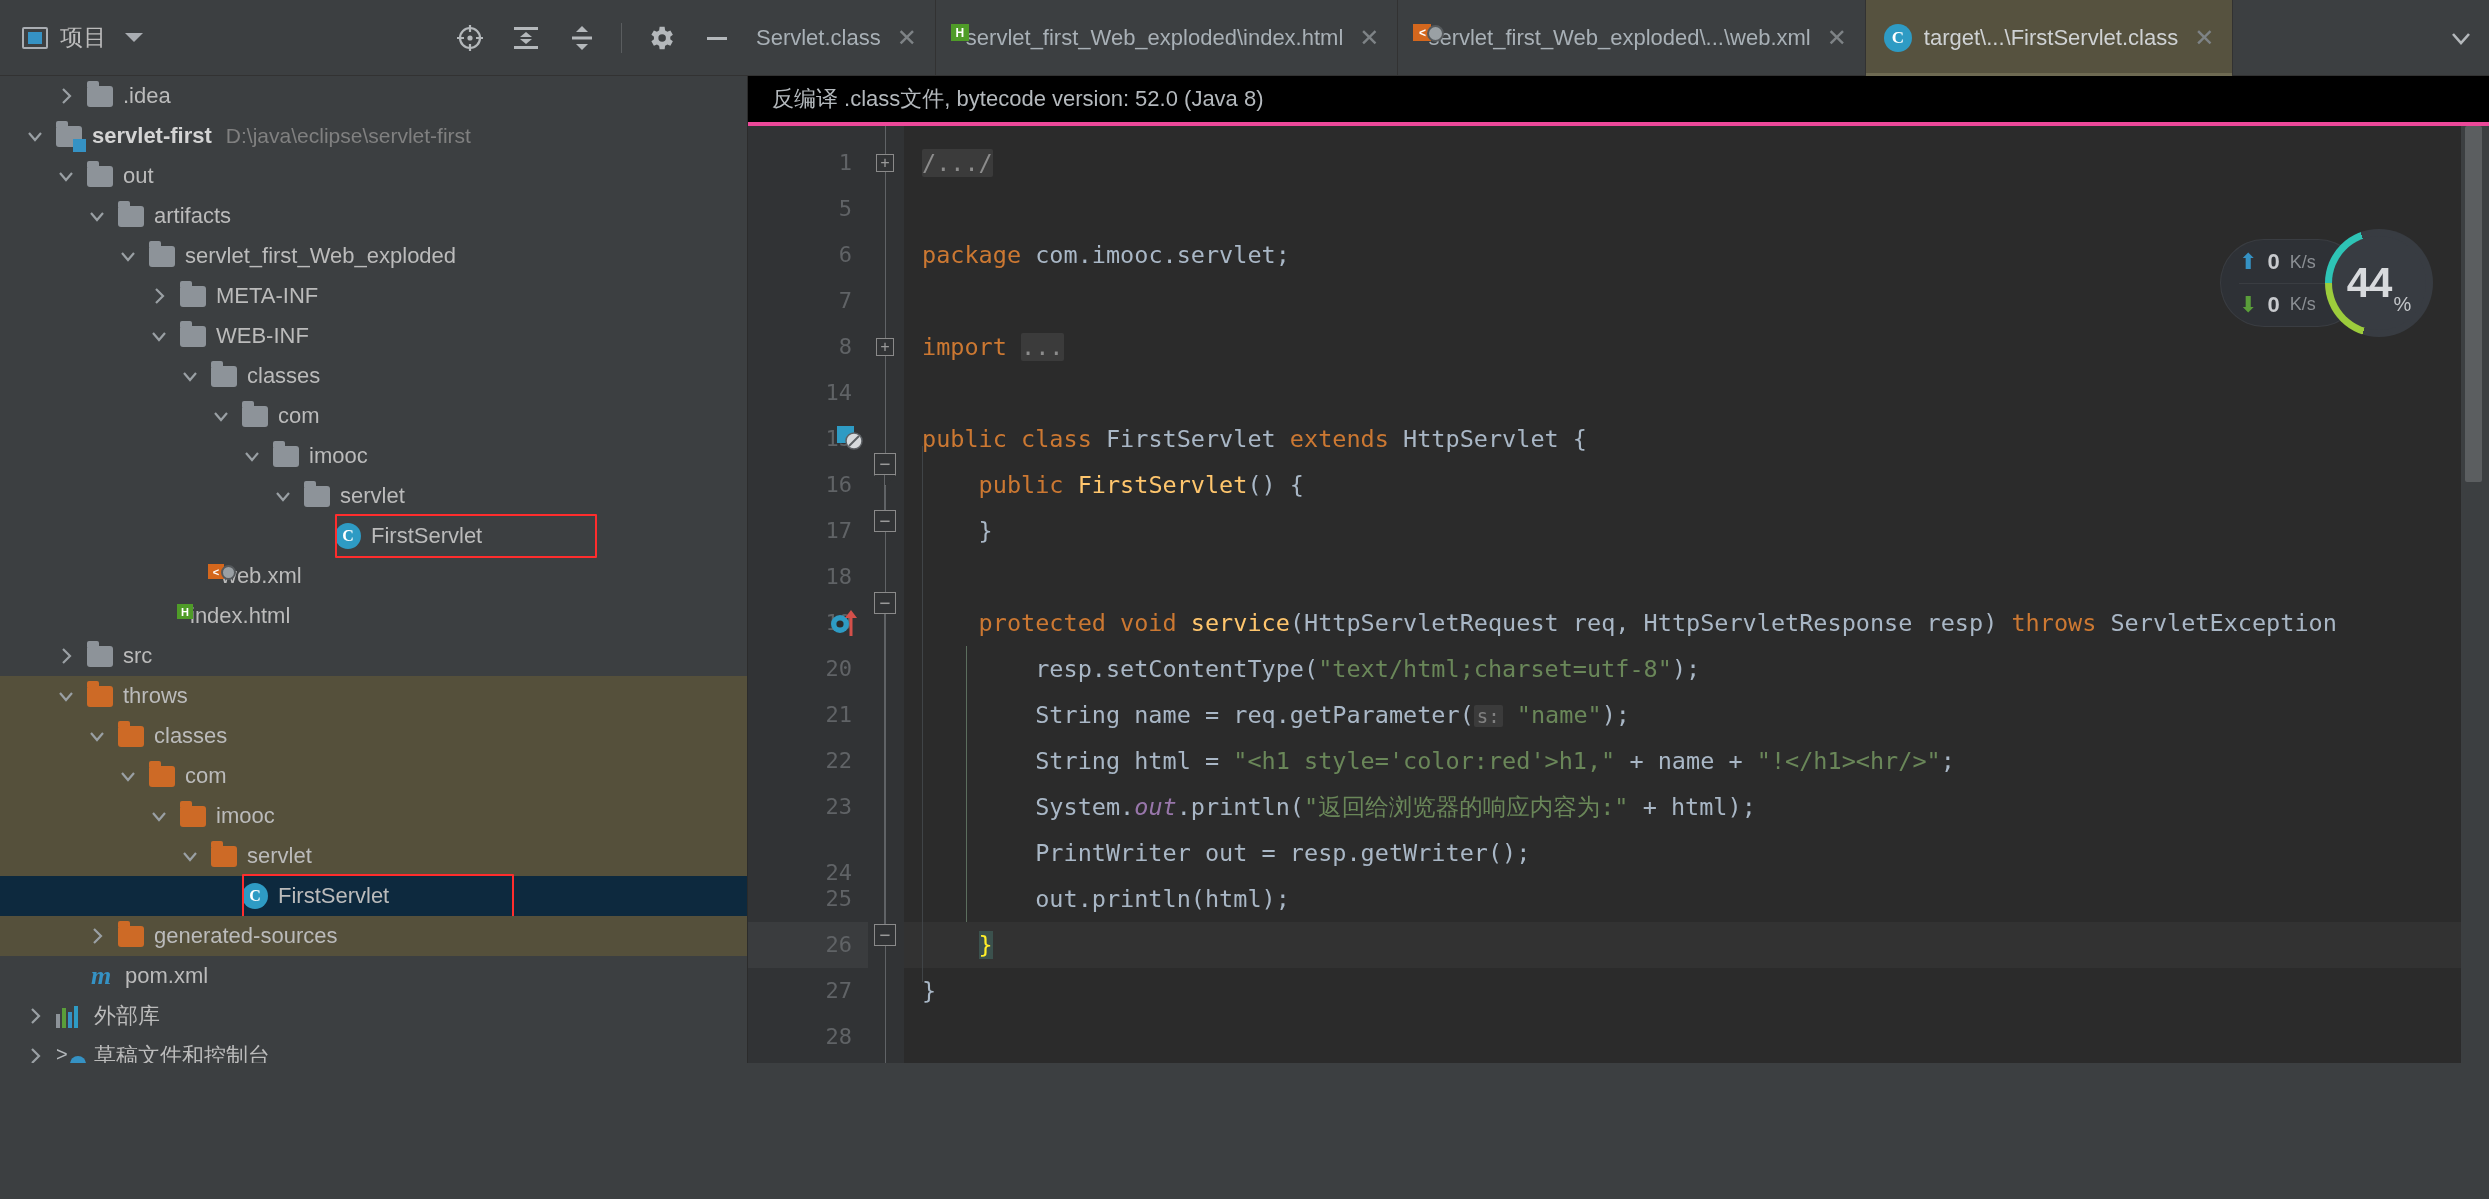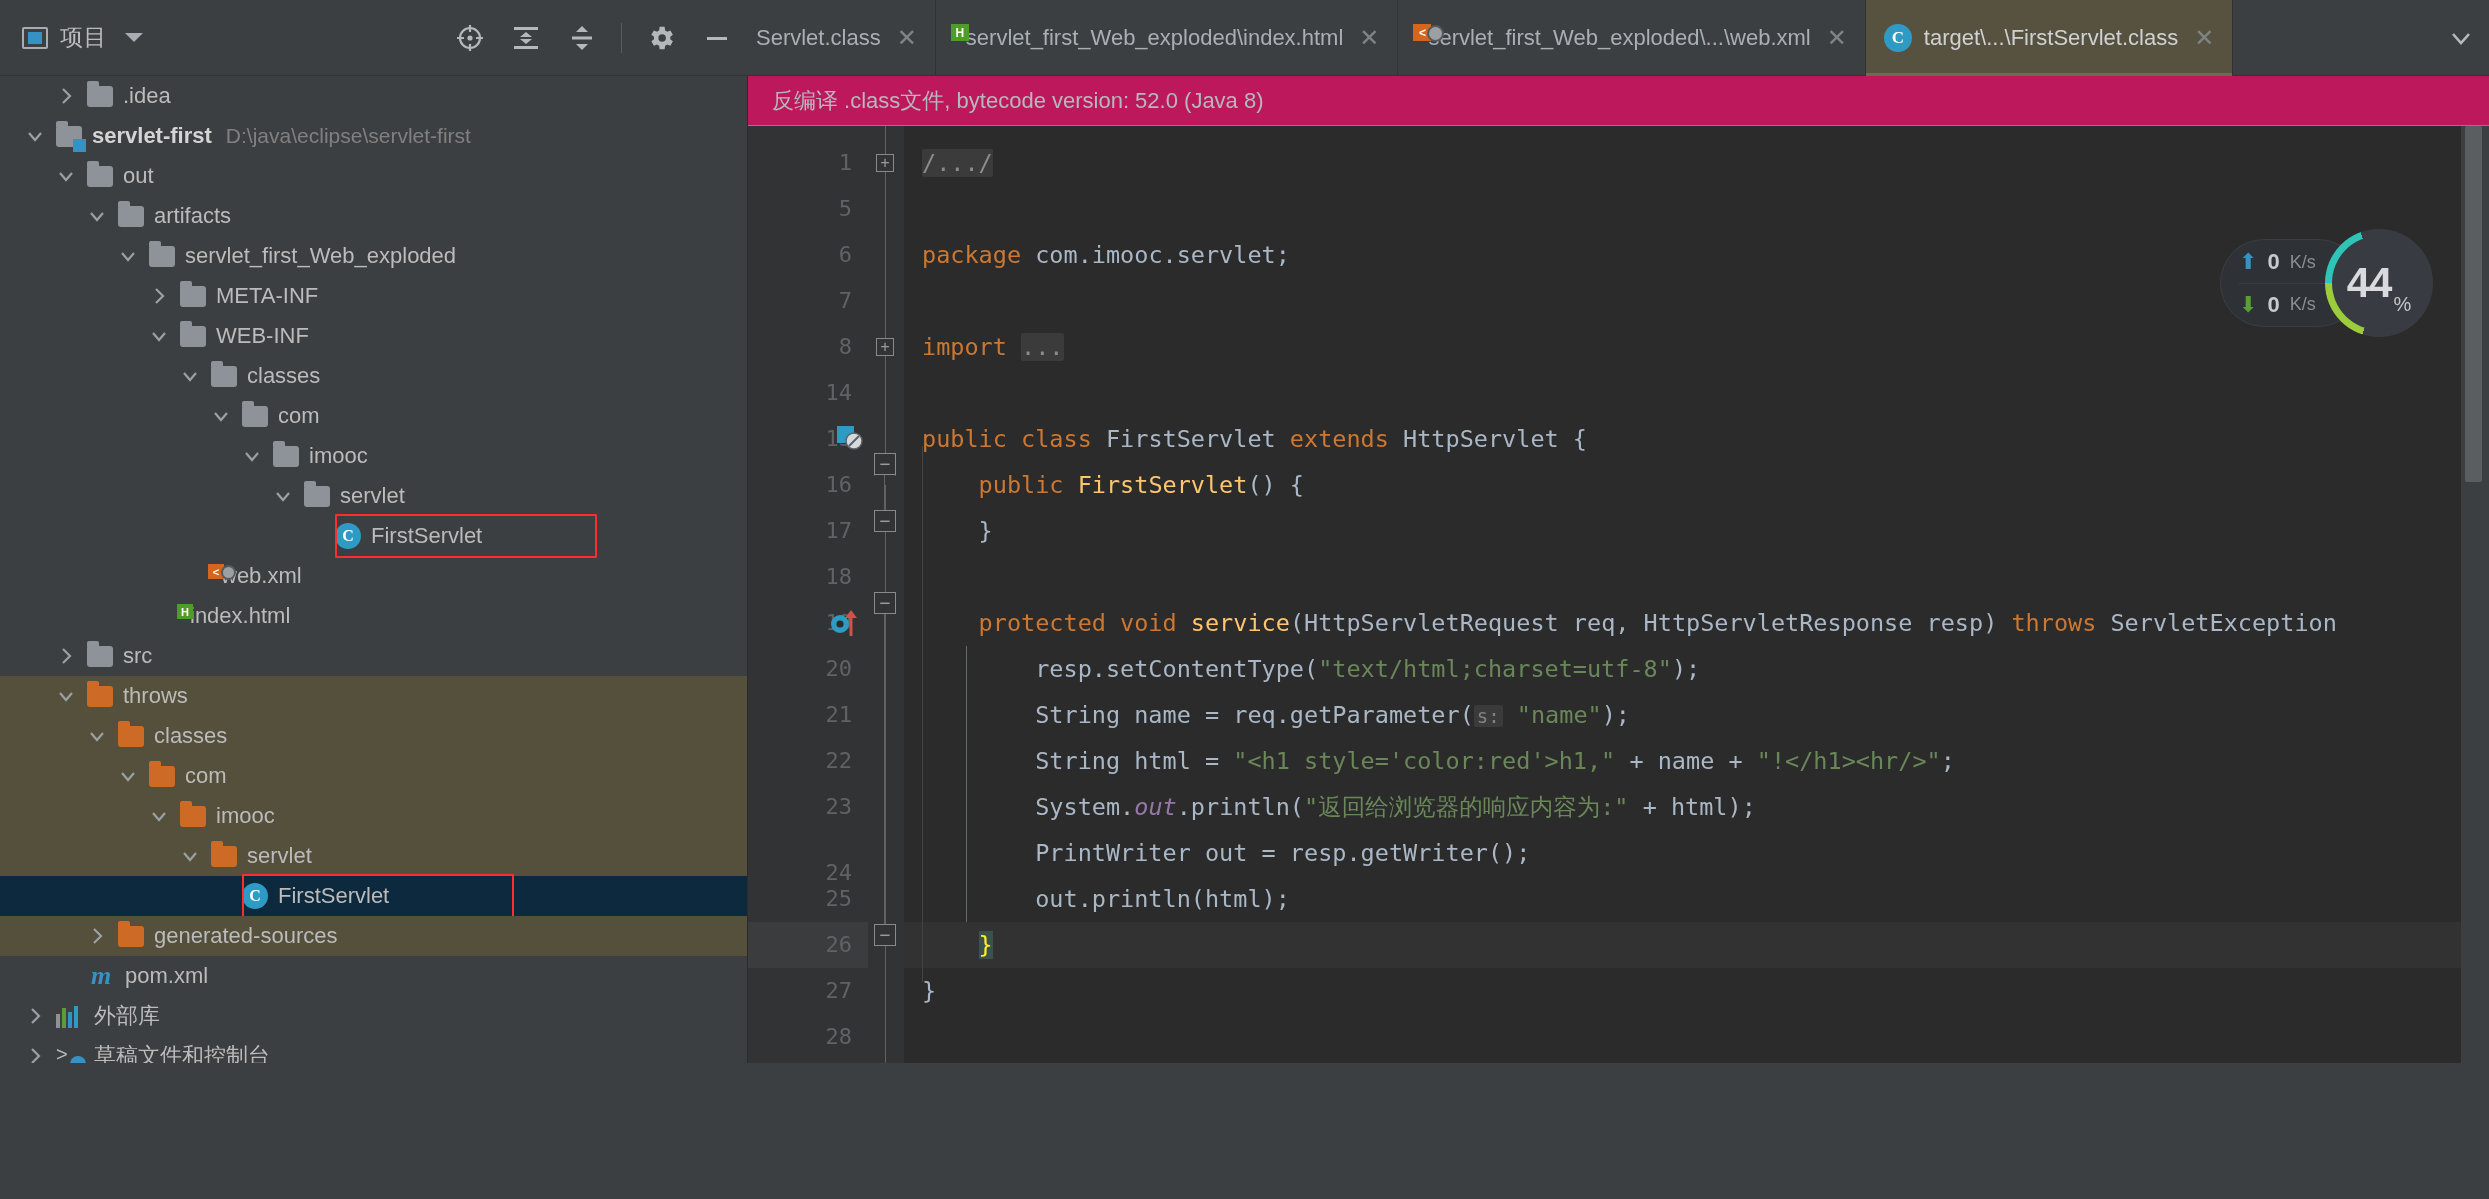--- a/index.html
+++ b/index.html
@@ -120,23 +120,23 @@
   .ico-console { width: 28px; height: 26px; position: relative; color: #b4b8bb; font-size: 20px; }
   .ico-console .clock { position: absolute; right: -2px; bottom: -3px; width: 16px; height: 16px; border-radius: 50%; background: #3592c4; }
   .redbox {
     position: absolute; border: 2px solid #ff2d2d; border-radius: 1px;
     pointer-events: none;
   }
 
   
   .editor { flex: 1; display: flex; flex-direction: column; min-width: 0; background: #2b2b2b; position: relative; }
   .notif {
-    height: 50px; flex: 0 0 50px; background: #be185d; color: #b4b9bd;
+    height: 50px; flex: 0 0 50px; background: #000000; color: #b4b9bd;
     display: flex; align-items: center; padding-left: 24px; font-size: 22px;
-    border-bottom: 1px solid #ec4899;
+    border-bottom: 4px solid #ec4899;
   }
   .code-area { flex: 1; display: flex; min-height: 0; position: relative; overflow: hidden; }
 
   .gutter { width: 120px; flex: 0 0 120px; background: #313335; position: relative; }
   .foldcol { width: 36px; flex: 0 0 36px; background: #313335; position: relative; }
   .code { flex: 1; position: relative; background: #2b2b2b; overflow: hidden; }
   .scrollcol { width: 28px; flex: 0 0 28px; background: #3c3f41; position: relative; }
   .scrollthumb { position: absolute; top: 0; left: 4px; width: 17px; height: 356px; background: #5b5e60; border-radius: 2px; }
 
   .ln {

